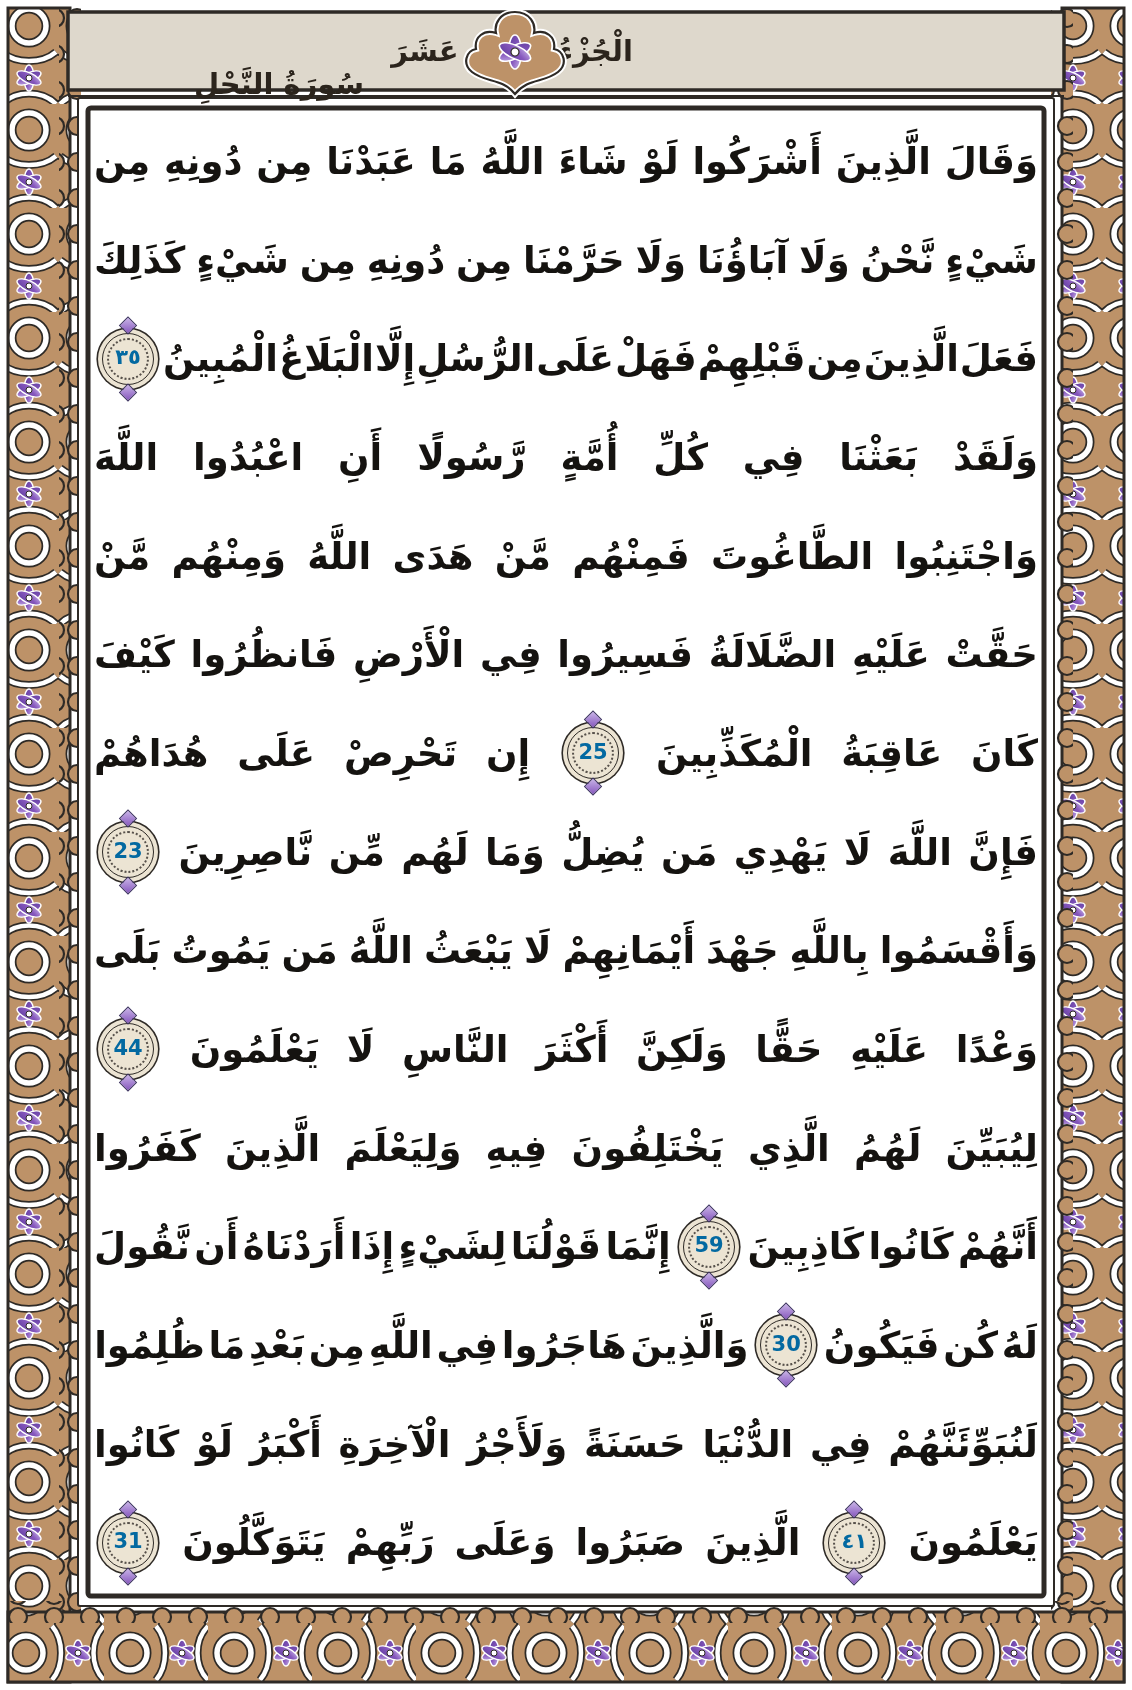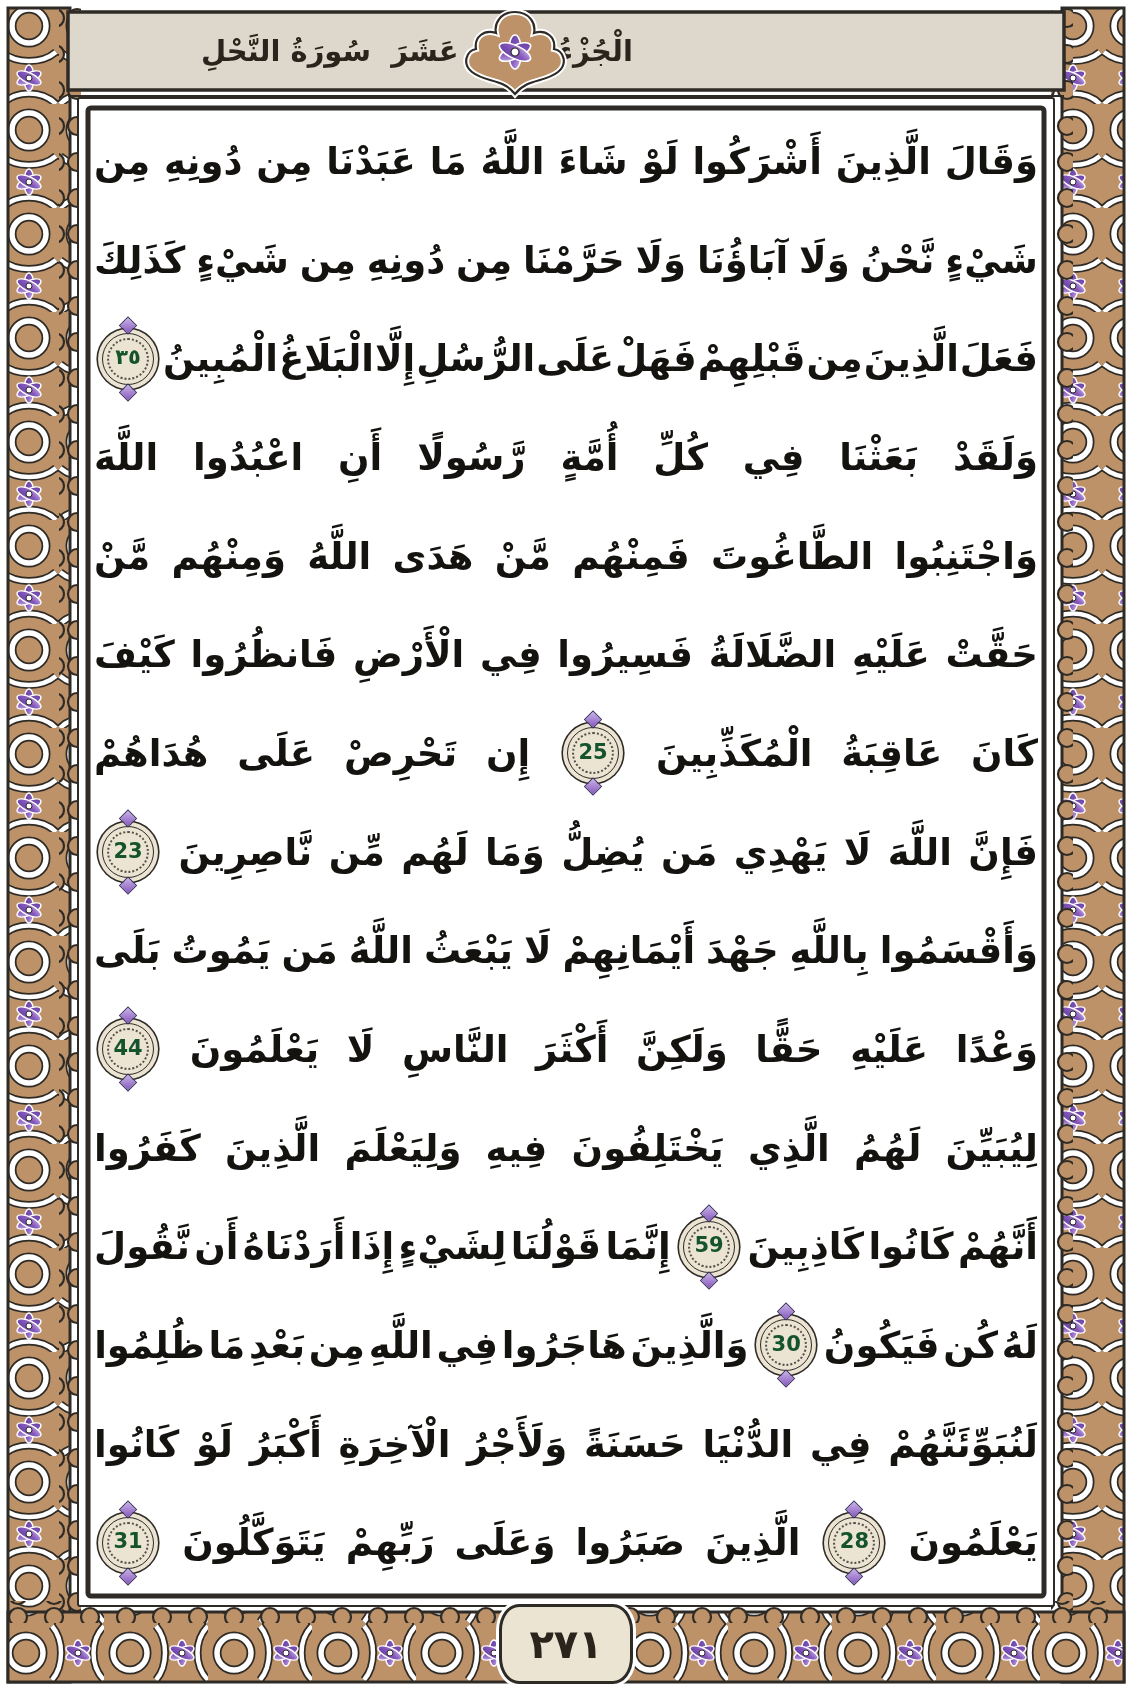--- a/index.html
+++ b/index.html
@@ -25,21 +25,21 @@
   .header-band{
     position:absolute;left:68px;top:12px;width:996px;height:78px;
     pointer-events:none;
   }
   .header-label{
     position:absolute;top:50%;transform:translate(50%,-50%);
     font-size:29px;font-weight:bold;color:#2b241c;
     white-space:nowrap;letter-spacing:0;
   }
   .juz-label{right:552px;}   
-  .surah-label{right:86px; transform:translate(-50%,-50%);left:218px;right:auto;}
+  .surah-label{right:86px; transform:translate(-50%,-50%);left:211px;right:auto;margin-top:33px;}
   .header-medallion{position:absolute;left:448px;top:6px;}
   
   .text-area{
     position:absolute;left:94px;top:112px;width:944px;height:1480px;
   }
   .lines{display:flex;flex-direction:column;width:100%;height:100%;direction:rtl;}
   .line{
     flex:1;display:flex;align-items:center;justify-content:space-between;
     direction:rtl;font-size:37px;font-weight:bold;color:var(--ink);
     white-space:nowrap;overflow:hidden;line-height:1;
@@ -57,21 +57,21 @@
     margin:0 8px;
   }
   .ayah-marker::before,.ayah-marker::after{
     content:"";position:absolute;left:50%;width:11px;height:11px;
     background:linear-gradient(135deg,var(--flower_purple_light),var(--flower_purple));
     border:1px solid #3c3360;
     transform:translateX(-50%) rotate(45deg);
   }
   .ayah-marker::before{top:-15px;}
   .ayah-marker::after{bottom:-15px;}
-  .ayah-num{font-size:21px;font-weight:bold;color:#14532d;transform:translateY(-1px);}
+  .ayah-num{font-size:21px;font-weight:bold;color:#0369a1;transform:translateY(-1px);}
   
   .page-number-cartouche{
     position:absolute;left:50%;top:1604px;transform:translateX(-50%);
     width:134px;height:80px;
     background:var(--medallion_beige);
     border:3px solid var(--frame_black);
     border-radius:20px 20px 20px 20px / 26px 26px 26px 26px;
     display:flex;align-items:center;justify-content:center;
     box-shadow:0 0 0 3px #ffffff;
   }
@@ -342,31 +342,28 @@
           <span class="word">حَسَنَةً</span>
           <span class="word">وَلَأَجْرُ</span>
           <span class="word">الْآخِرَةِ</span>
           <span class="word">أَكْبَرُ</span>
           <span class="word">لَوْ</span>
           <span class="word">كَانُوا</span>
         </div>
         <div class="line">
           <span class="word">يَعْلَمُونَ</span>
           <span class="ayah-marker">
-            <span class="ayah-num">28</span>
+            <span class="ayah-num">٤١</span>
           </span>
           <span class="word">الَّذِينَ</span>
           <span class="word">صَبَرُوا</span>
           <span class="word">وَعَلَى</span>
           <span class="word">رَبِّهِمْ</span>
           <span class="word">يَتَوَكَّلُونَ</span>
           <span class="ayah-marker">
             <span class="ayah-num">31</span>
           </span>
         </div>
       </div>
   </div>
 
-  <div class="page-number-cartouche">
-    <span class="page-number">٢٧١</span>
-  </div>
 
 </div>
 
 </body></html>

